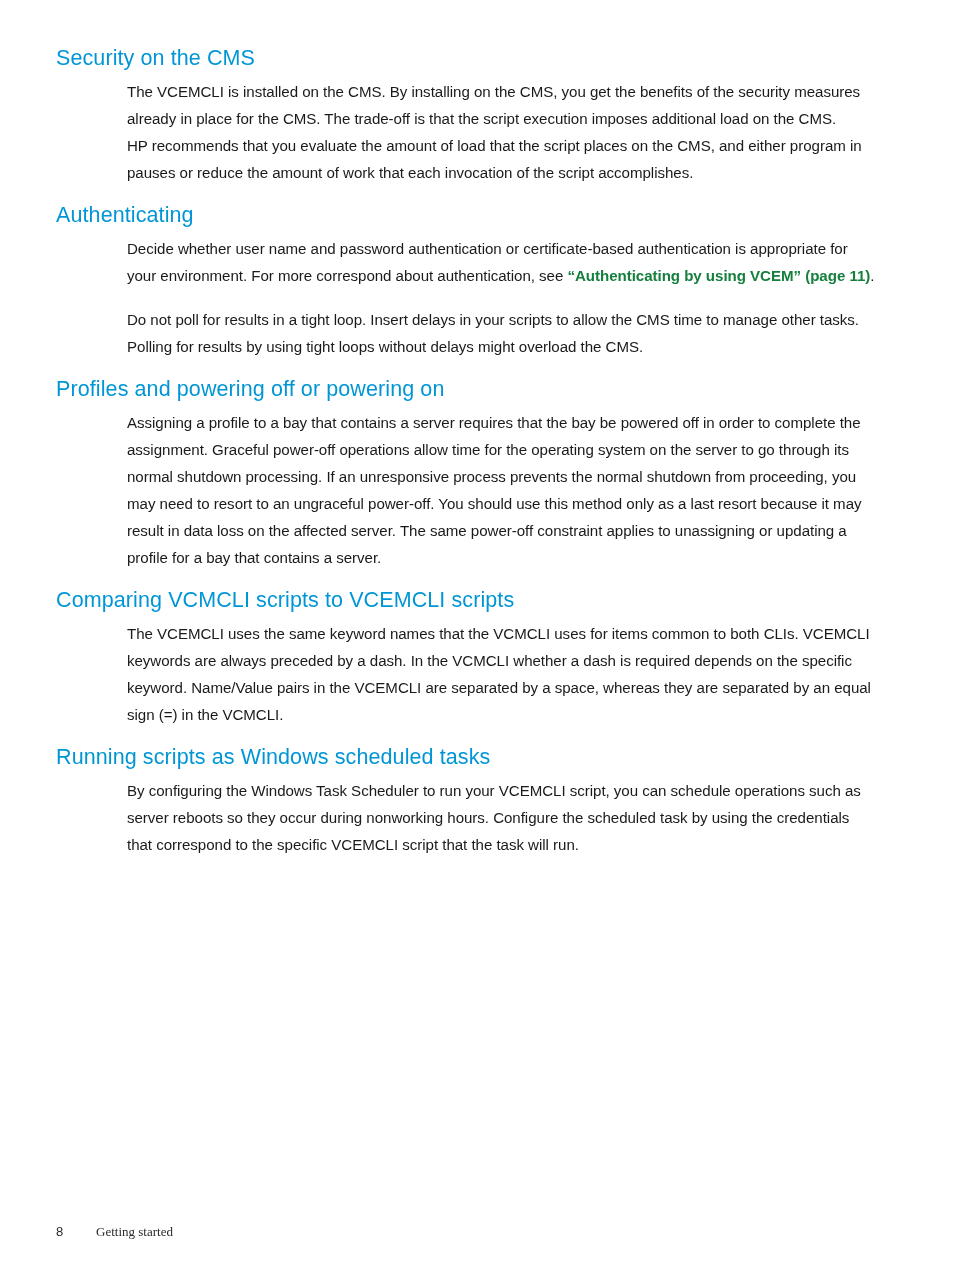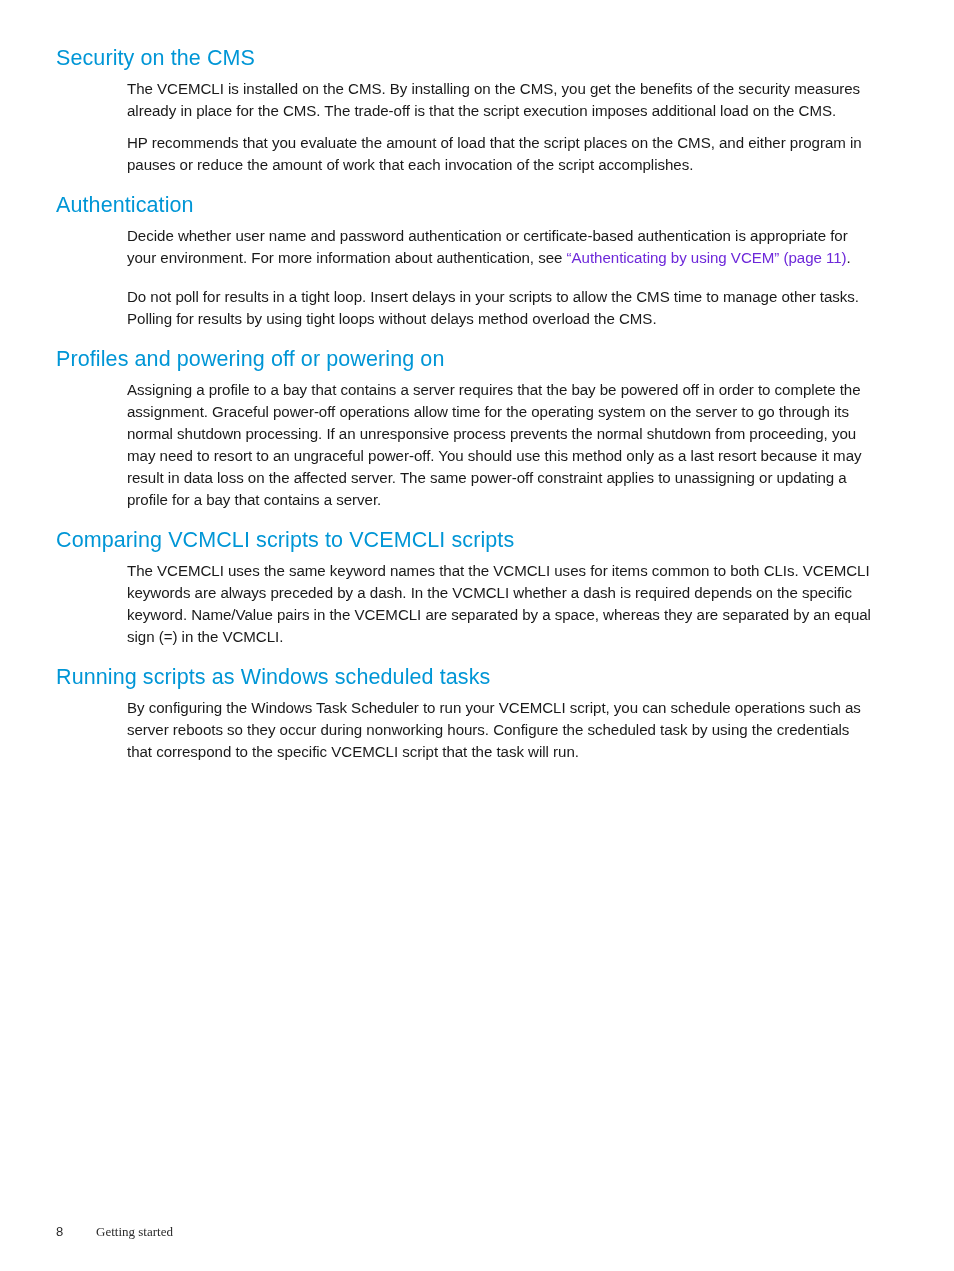--- a/index.html
+++ b/index.html
@@ -56,35 +56,35 @@
 
   
   .body-block {
     margin-top: 8px;
     padding-left: 71px;
   }
   .para {
     font-family: "Liberation Sans", sans-serif;
     font-size: 15.1px;
     font-weight: 400;
-    line-height: 22px;
+    line-height: 27px;
     color: #1a1a1a;
     margin: 0;
     text-align: left;
     letter-spacing: -0.04px;
   }
   .para + .para {
-    margin-top: 10px;
   }
 
   
   .xref {
-    color: #6d28d9;
+    color: #15803d;
     text-decoration: none;
     cursor: pointer;
+    font-weight: bold;
   }
 
   
   #footer {
     position: absolute;
     left: 56px;
     bottom: 31px;
     display: flex;
     align-items: baseline;
     font-family: "Liberation Sans", sans-serif;
@@ -109,29 +109,29 @@
 
     <div class="section">
       <h2 class="section-heading">Security on the CMS</h2>
       <div class="body-block">
         <p class="para">The VCEMCLI is installed on the CMS. By installing on the CMS, you get the benefits of the security measures already in place for the CMS. The trade-off is that the script execution imposes additional load on the CMS.</p>
         <p class="para">HP recommends that you evaluate the amount of load that the script places on the CMS, and either program in pauses or reduce the amount of work that each invocation of the script accomplishes.</p>
       </div>
     </div>
 
     <div class="section">
-      <h2 class="section-heading">Authentication</h2>
+      <h2 class="section-heading">Authenticating</h2>
       <div class="body-block">
-        <p class="para"><span>Decide whether user name and password authentication or certificate-based authentication is appropriate for your environment. For more information about authentication, see </span><a class="xref" href="#">“Authenticating by using VCEM” (page 11)</a><span>.</span></p>
+        <p class="para"><span>Decide whether user name and password authentication or certificate-based authentication is appropriate for your environment. For more correspond about authentication, see </span><a class="xref" href="#">“Authenticating by using VCEM” (page 11)</a><span>.</span></p>
       </div>
     </div>
 
     <div class="section">
       <div class="body-block">
-        <p class="para">Do not poll for results in a tight loop. Insert delays in your scripts to allow the CMS time to manage other tasks. Polling for results by using tight loops without delays method overload the CMS.</p>
+        <p class="para">Do not poll for results in a tight loop. Insert delays in your scripts to allow the CMS time to manage other tasks. Polling for results by using tight loops without delays might overload the CMS.</p>
       </div>
     </div>
 
     <div class="section">
       <h2 class="section-heading">Profiles and powering off or powering on</h2>
       <div class="body-block">
         <p class="para">Assigning a profile to a bay that contains a server requires that the bay be powered off in order to complete the assignment. Graceful power-off operations allow time for the operating system on the server to go through its normal shutdown processing. If an unresponsive process prevents the normal shutdown from proceeding, you may need to resort to an ungraceful power-off. You should use this method only as a last resort because it may result in data loss on the affected server. The same power-off constraint applies to unassigning or updating a profile for a bay that contains a server.</p>
       </div>
     </div>
 

